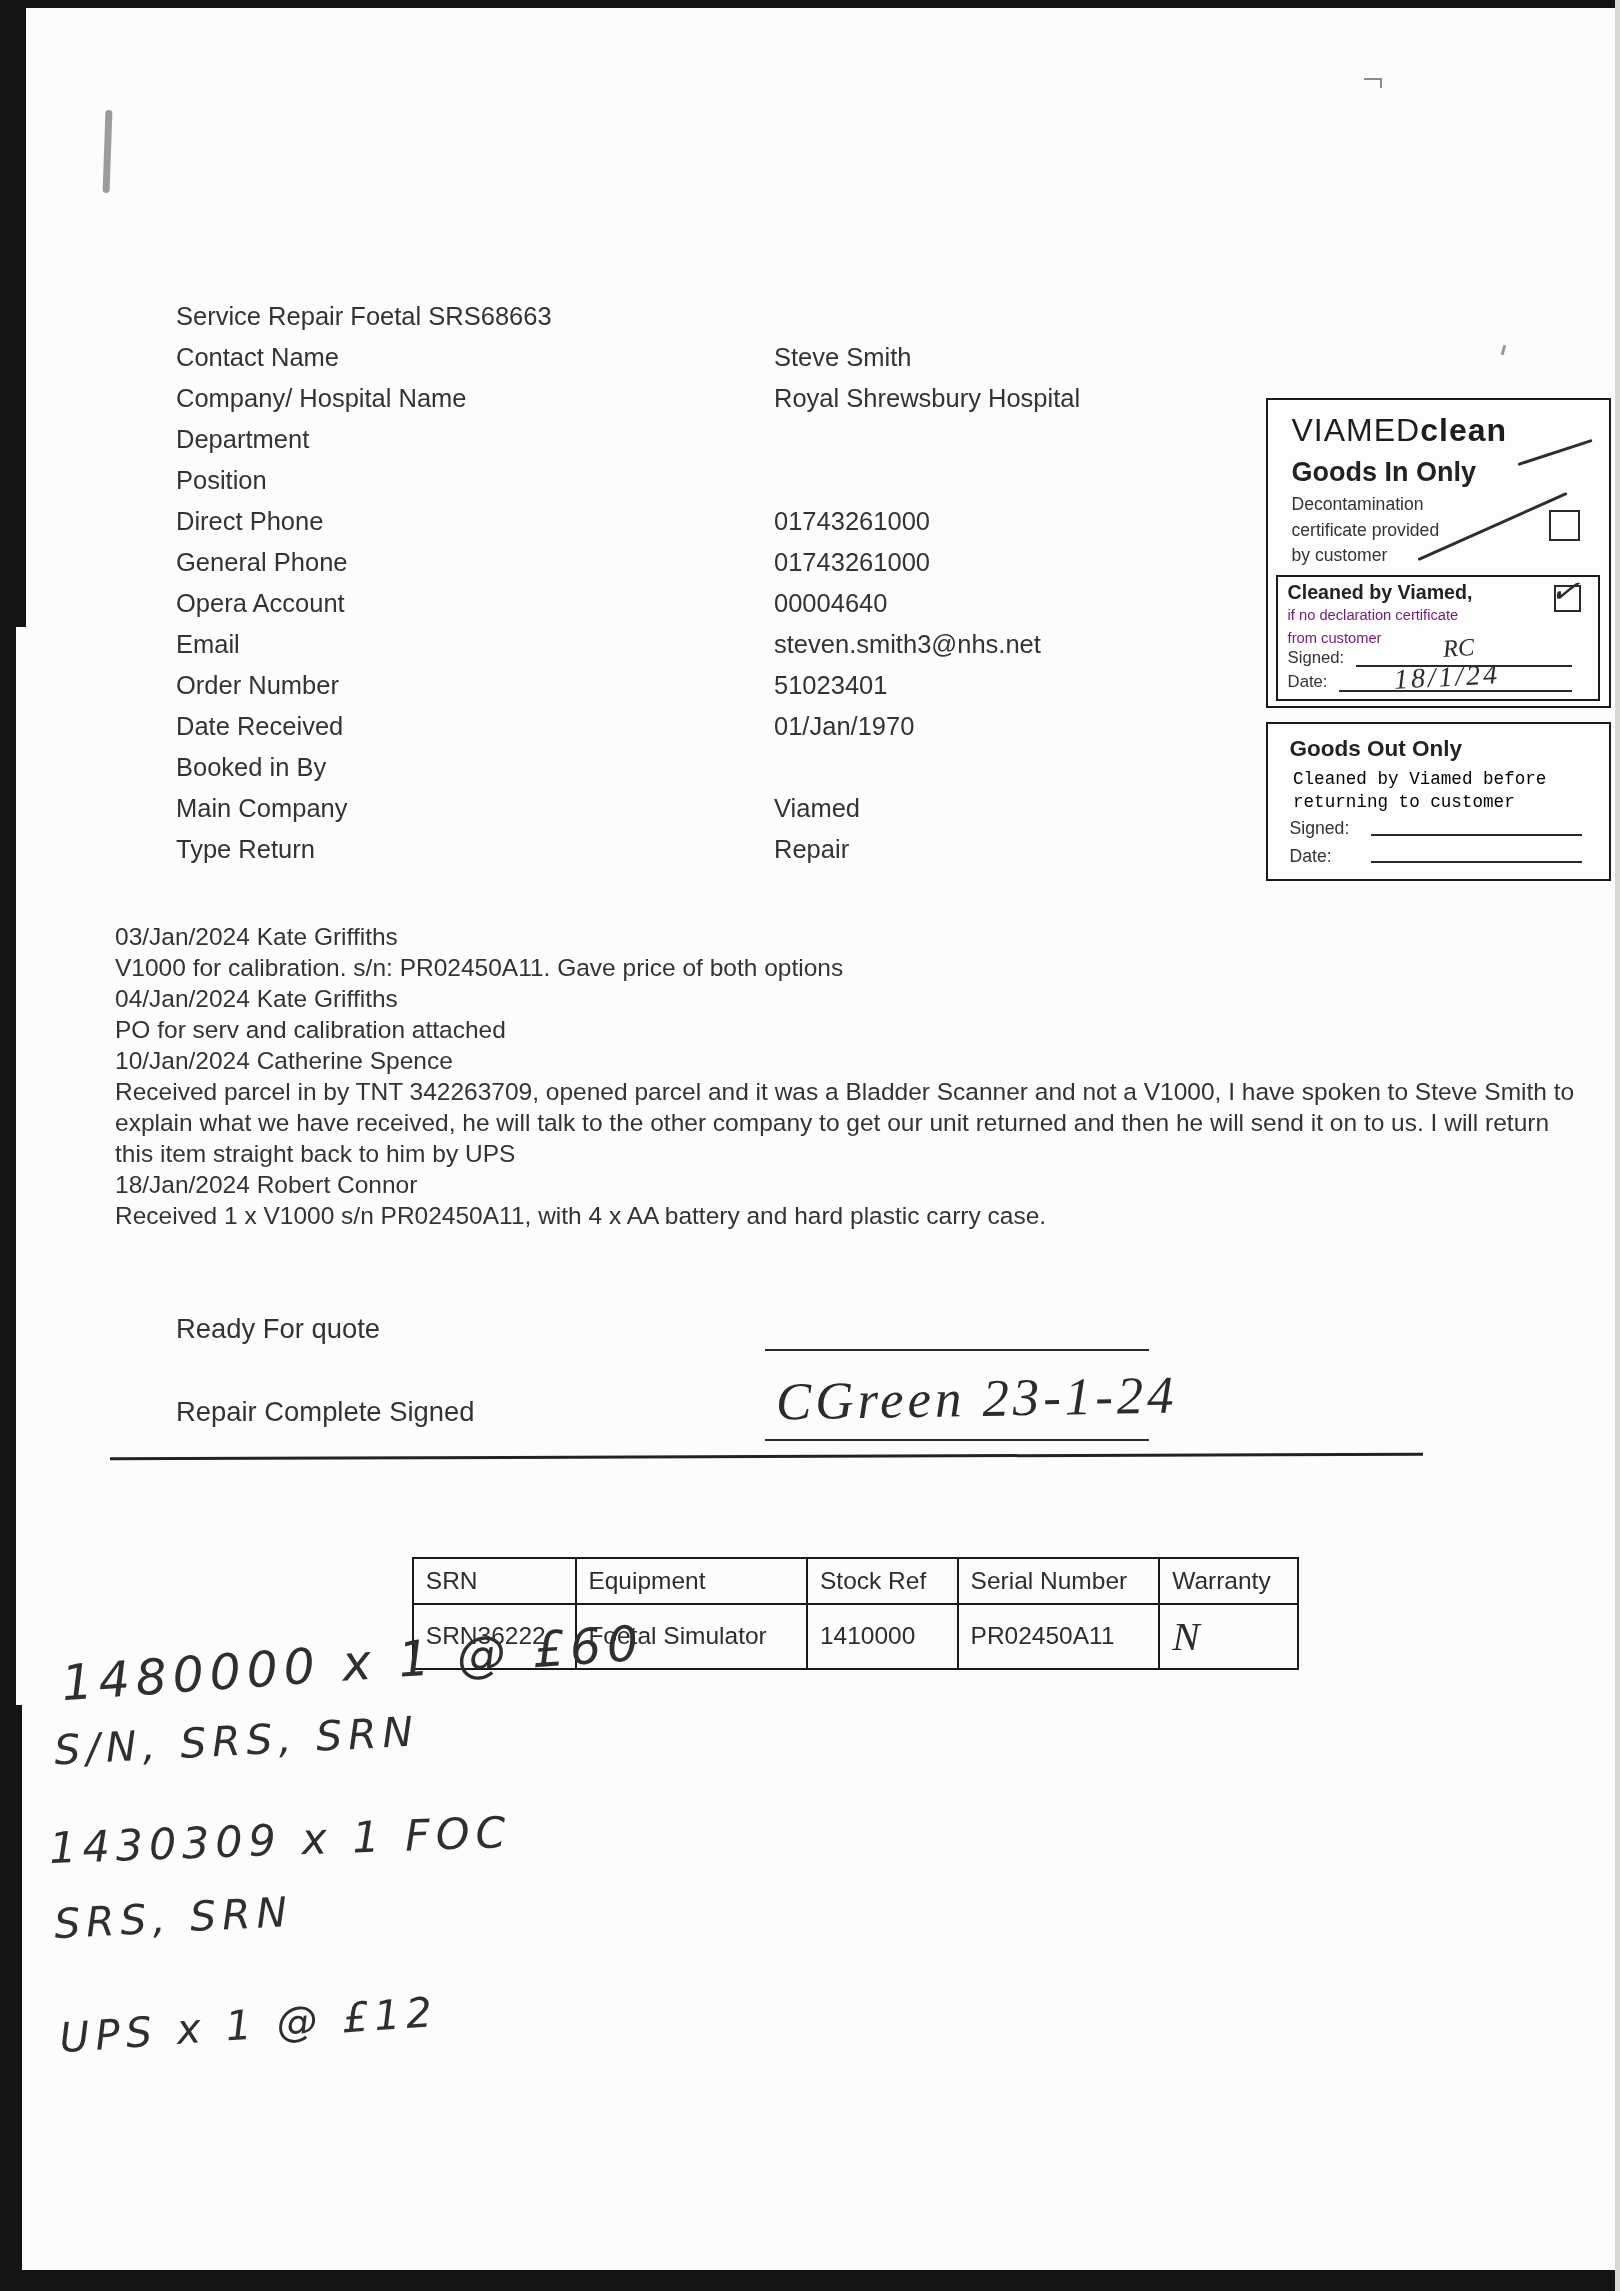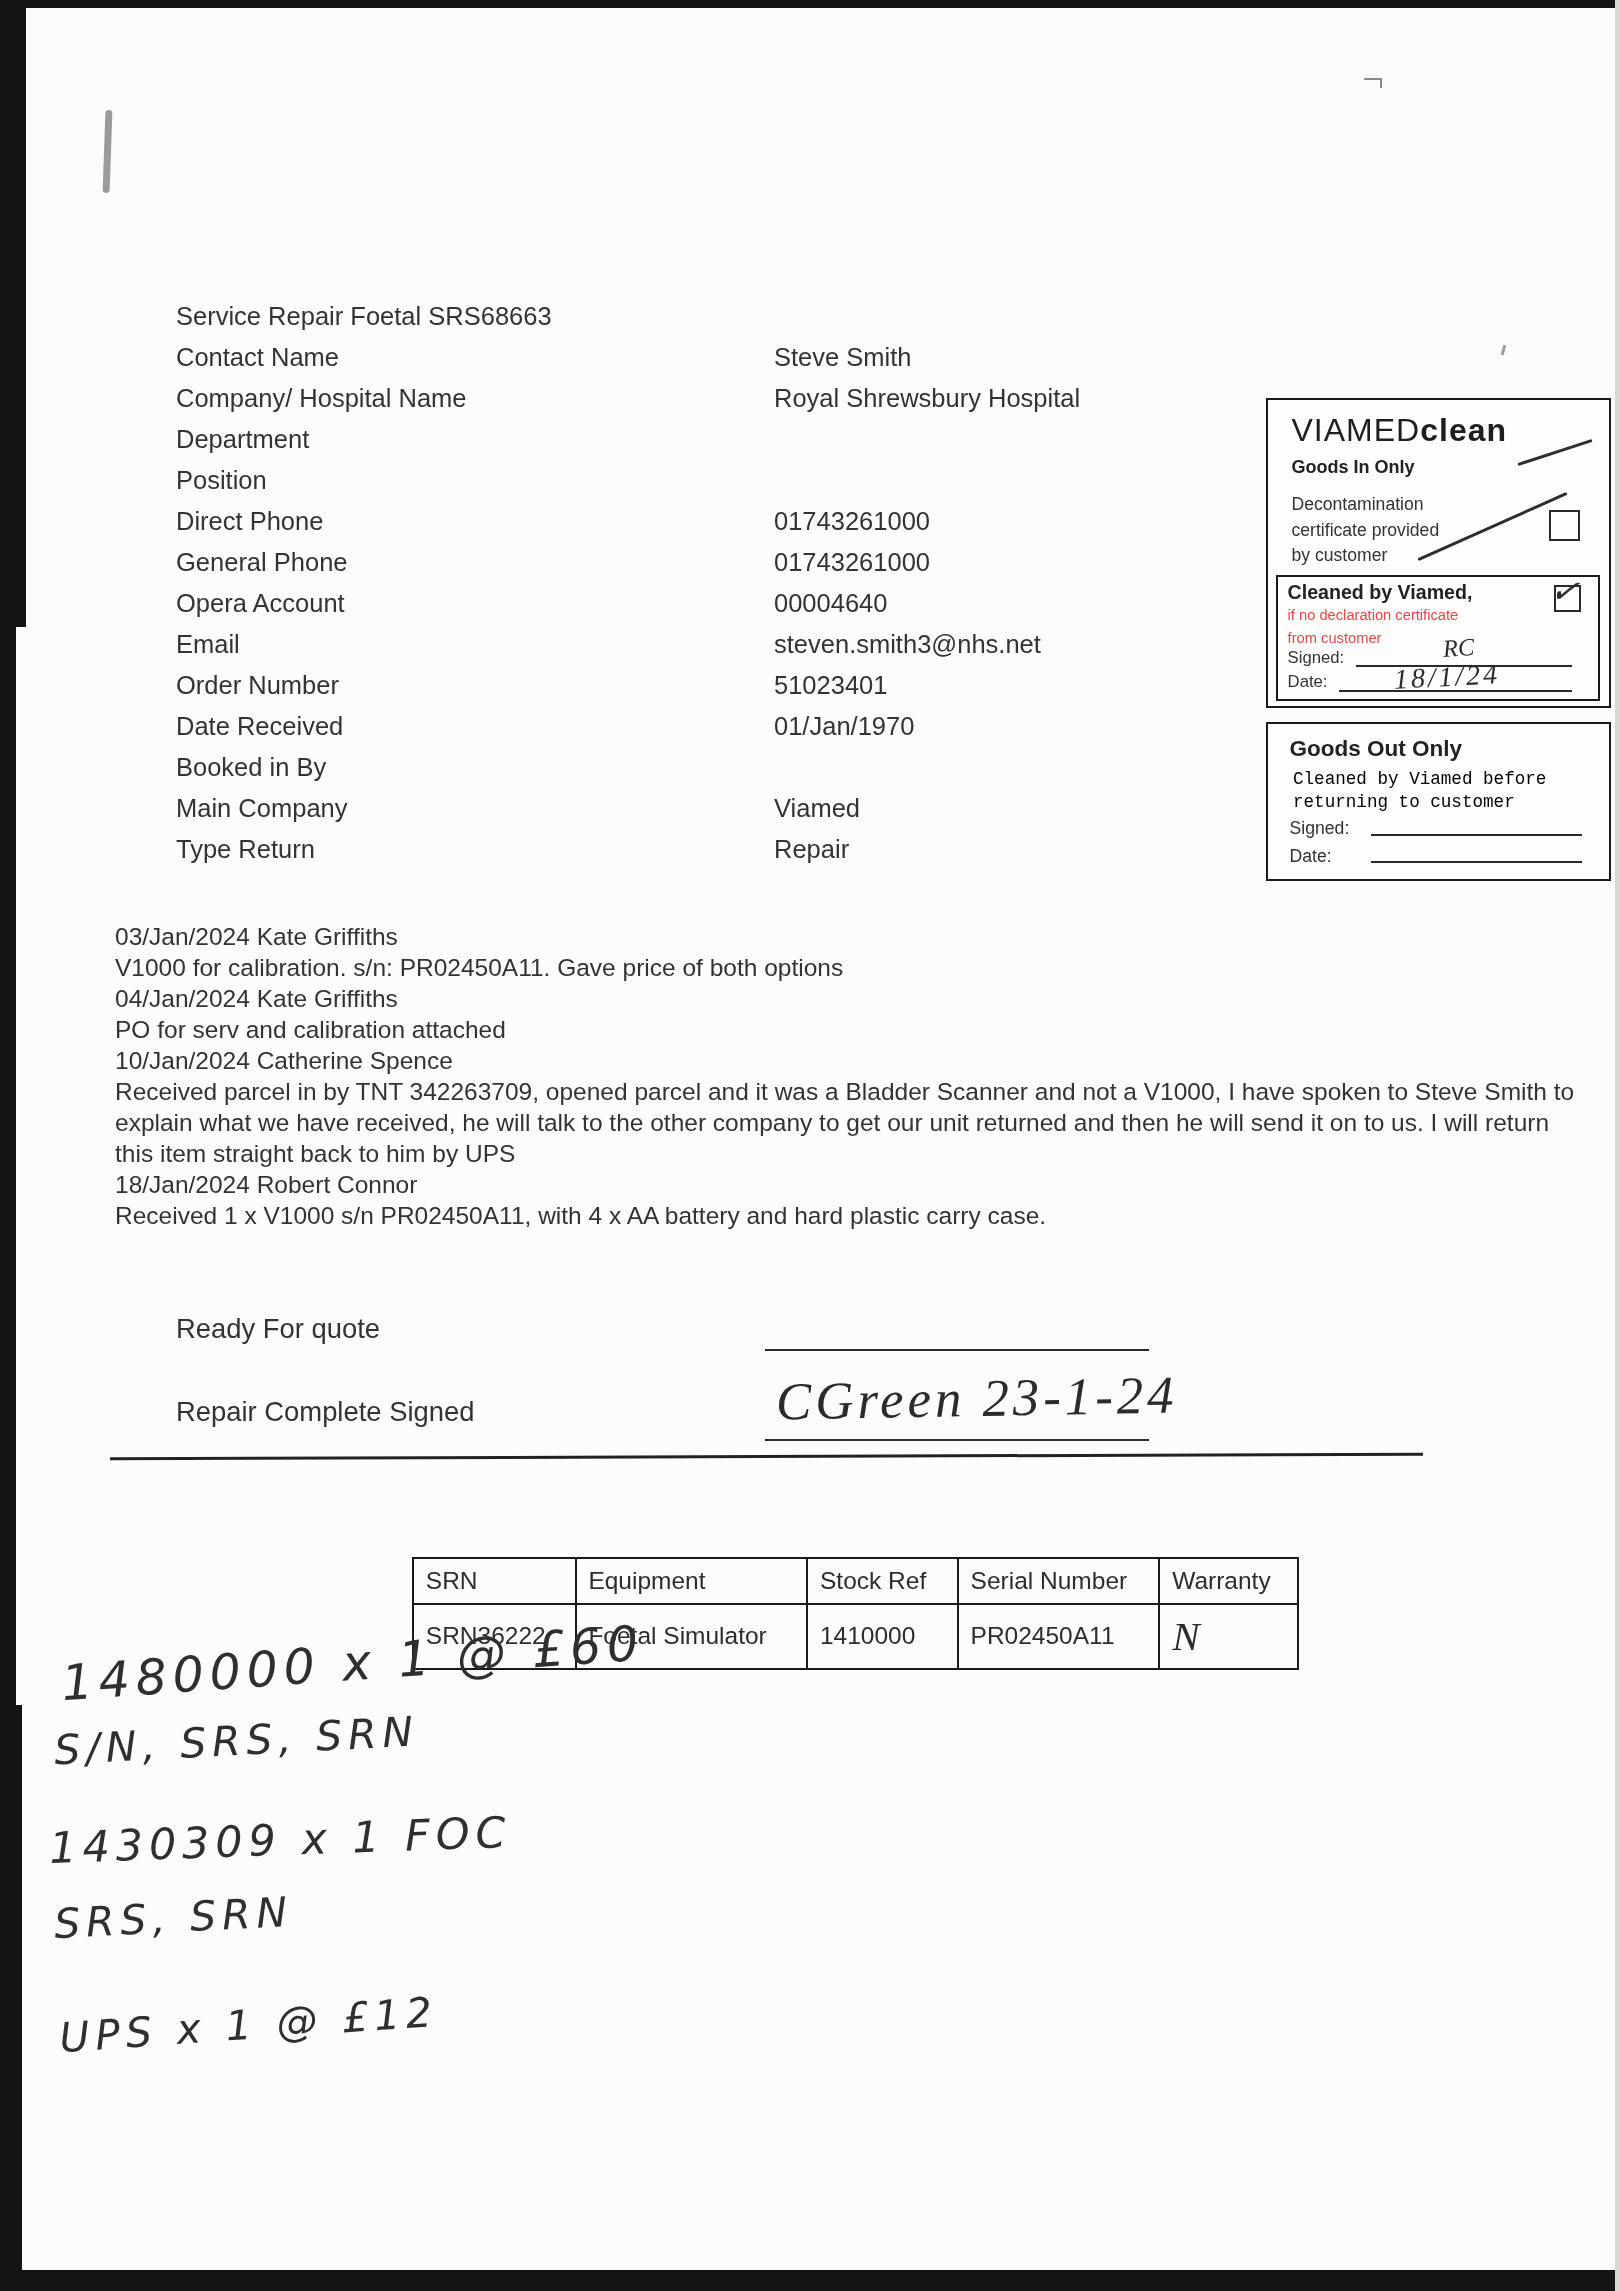--- a/index.html
+++ b/index.html
@@ -22,30 +22,30 @@
   .doc-title{position:absolute;left:176px;top:302px;font-size:25.5px;}
   .fields{position:absolute;left:176px;top:343px;font-size:25.5px;}
   .frow{height:41px;white-space:nowrap;}
   .flabel{display:inline-block;width:598px;}
   .fvalue{display:inline-block;}
 
   
   .cleanbox{position:absolute;left:1266px;top:398px;width:341px;height:306px;border:2.9px solid #1a1a1a;background:#fdfdfc;}
   .brand{position:absolute;left:23.5px;top:11.8px;font-size:32px;color:#1e1e1e;letter-spacing:1px;}
   .brand .bold{font-weight:bold;}
-  .gi-title{position:absolute;left:23.5px;top:57px;font-size:18px;font-weight:bold;color:#222;}
+  .gi-title{position:absolute;left:23.5px;top:57px;font-size:27px;font-weight:bold;color:#222;}
   .decon{position:absolute;left:23.5px;top:92px;font-size:17.6px;line-height:25.5px;color:#333;}
   .cb{position:absolute;width:27.4px;height:27.4px;border:2.9px solid #2a2a2a;background:transparent;}
   .cb-goodsin{left:281px;top:110px;}
   .stroke{position:absolute;height:2.9px;background:#2e2e2e;border-radius:2px;}
   .stroke-title{left:248px;top:51px;width:78px;transform:rotate(-18deg);}
   .stroke-decon{left:143px;top:125px;width:163px;transform:rotate(-24deg);}
   .subbox{position:absolute;left:7.8px;top:175px;width:320px;height:122px;border:2.9px solid #1a1a1a;}
   .sb-title{position:absolute;left:9.8px;top:3.9px;font-size:19.6px;font-weight:bold;color:#222;}
-  .sb-small{position:absolute;left:9.8px;font-size:14.7px;color:#ef4444;}
+  .sb-small{position:absolute;left:9.8px;font-size:14.7px;color:#701a75;}
   .sb-line1{top:30px;}
   .sb-line2{top:53px;}
   .sb-signed{position:absolute;left:9.8px;top:71px;font-size:16.7px;}
   .sb-date{position:absolute;left:9.8px;top:95px;font-size:16.7px;}
   .sline{position:absolute;height:2px;background:#2a2a2a;}
   .sb-signline{left:78px;top:88px;width:216px;}
   .sb-dateline{left:61px;top:113px;width:233px;}
   .cb-cleaned{left:276px;top:7.8px;width:23.5px;height:23.5px;border-width:2.9px;}
   .tickmark{position:absolute;left:272px;top:-5.9px;font-size:35px;color:#2c2c2c;font-style:italic;transform:rotate(8deg);}
   .rc-sig{position:absolute;left:165px;top:57px;font-size:24.5px;font-family:"Liberation Serif",serif;font-style:italic;color:#2c2c2c;transform:rotate(-4deg);}

